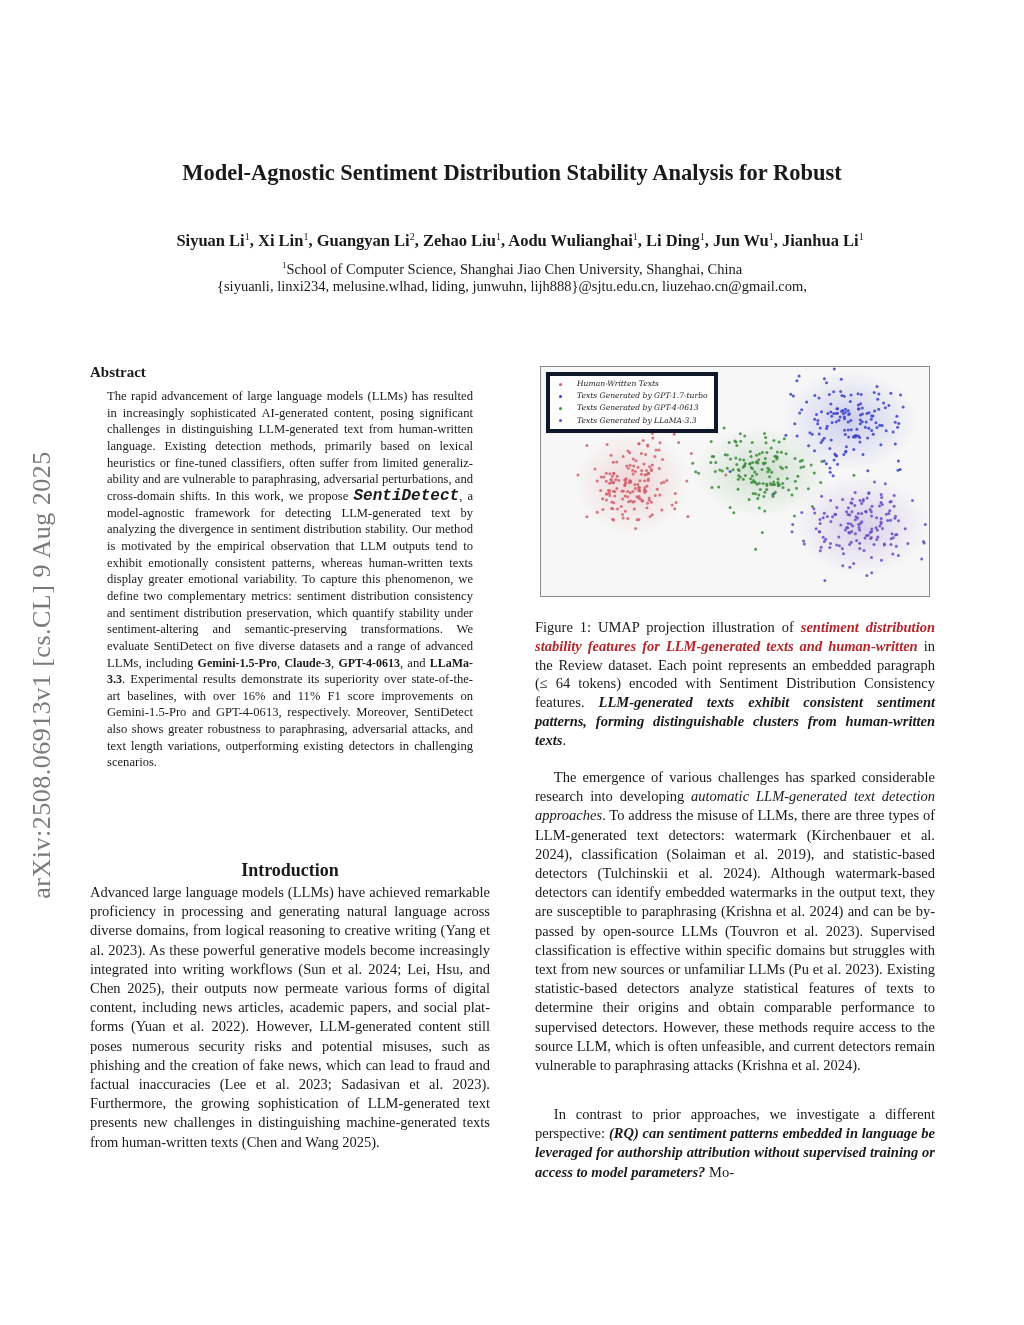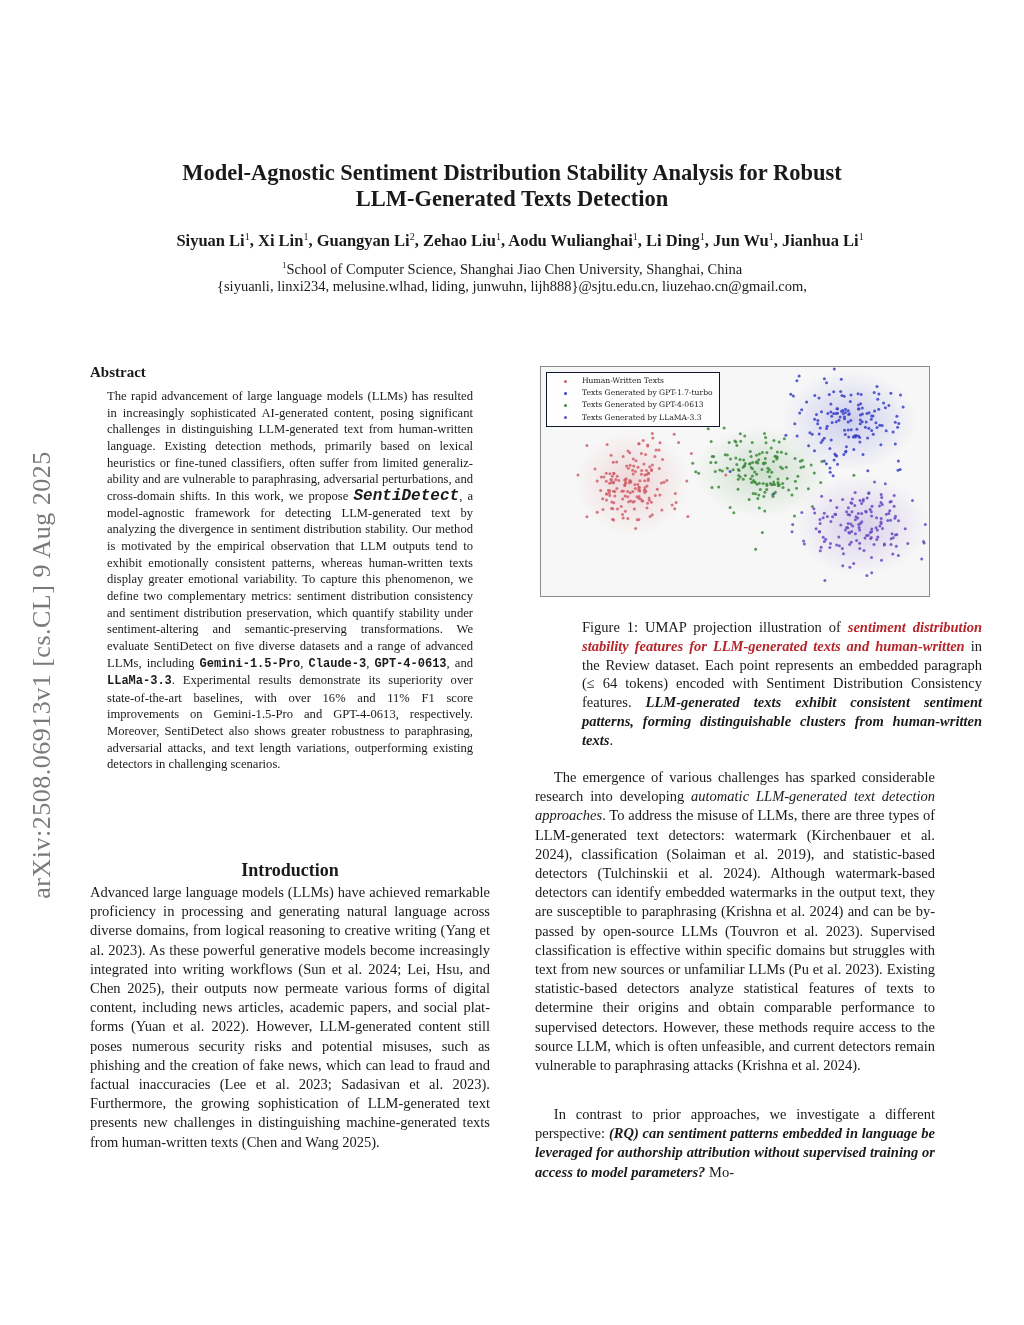--- a/index.html
+++ b/index.html
@@ -14,49 +14,48 @@
   .authors sup { font-size: 10px; font-weight: normal; }
   .affils { position: absolute; left: 0; width: 1024px; top: 257px; text-align: center;
             font-size: 14.5px; line-height: 17.6px; }
   .affils sup { font-size: 9px; }
   .col-left { position: absolute; left: 90px; width: 400px; }
   .col-right { position: absolute; left: 535px; width: 400px; }
   .abstract-head { position: absolute; left: 90px; width: 400px; top: 364px; text-align: left;
                    font-weight: bold; font-size: 15px; }
   .abstract { left: 107px; width: 366px; top: 388px; font-size: 12.6px; line-height: 16.65px;
               text-align: justify; hyphens: manual; }
-  .mono-b { font-family: Liberation Mono, monospace; font-weight: bold; font-size: 12px; }
+  .mono-b { font-family: Liberation Serif, serif; font-weight: bold; font-size: 12px; }
   .mono-bi { font-family: "Liberation Mono", "DejaVu Sans Mono", monospace; font-weight: bold; font-style: italic; font-size: 16px; }
   .intro-head { position: absolute; left: 90px; width: 400px; top: 860px; text-align: center;
                 font-weight: bold; font-size: 18px; }
   .intro { top: 883px; font-size: 14.5px; line-height: 19.2px; text-align: justify; }
   .figure { position: absolute; left: 540px; top: 366px; width: 388px; height: 229px;
             border: 1px solid #8c8c8c; background: #f7f7f7; overflow: hidden; }
   .figure svg { display: block; }
   .legend { position: absolute; left: 5px; top: 5px; background: rgba(255,255,255,0.85);
-            border: 1px solid #0f172a; padding: 2px 6px 2px 12px;
-            font-family: "DejaVu Serif", serif; font-size: 7.6px; line-height: 12.2px; color: #222; }
+            border: 4px solid #0f172a; padding: 2px 6px 2px 4px;
+            font-family: "DejaVu Serif", serif; font-size: 7.6px; line-height: 12.2px; color: #222; font-style: italic; }
   .legend-row { display: flex; align-items: center; }
   .legend-dot { width: 3px; height: 3px; border-radius: 50%; margin: 0 15px 0 5px; }
-  .caption { top: 618px; font-size: 14.5px; line-height: 18.8px; text-align: justify; margin-left: 47px; }
+  .caption { top: 618px; font-size: 14.5px; line-height: 18.8px; text-align: justify; }
   .red-bi { color: #b5252a; font-weight: bold; font-style: italic; }
   .bi { font-weight: bold; font-style: italic; }
   .it { font-style: italic; }
   .body-r1 { top: 768px; font-size: 14.5px; line-height: 19.2px; text-align: justify; text-indent: 1.3em; }
   .body-r2 { top: 1105px; font-size: 14.5px; line-height: 19.2px; text-align: justify; text-indent: 1.3em; }
   p { margin: 0; }
 </style>
 </head>
 <body>
 
 <div class="side-id">arXiv:2508.06913v1  [cs.CL]  9 Aug 2025</div>
 
 <div class="title">
   <div>Model-Agnostic Sentiment Distribution Stability Analysis for Robust</div>
-  <div>LLM-Generated Texts Detection</div>
 </div>
 
 <div class="authors" id="authors"><span><span>Siyuan Li</span><sup>1</sup></span>, <span><span>Xi Lin</span><sup>1</sup></span>, <span><span>Guangyan Li</span><sup>2</sup></span>, <span><span>Zehao Liu</span><sup>1</sup></span>, <span><span>Aodu Wulianghai</span><sup>1</sup></span>, <span><span>Li Ding</span><sup>1</sup></span>, <span><span>Jun Wu</span><sup>1</sup></span>, <span><span>Jianhua Li</span><sup>1</sup></span></div>
 
 <div class="affils">
   <div><sup>1</sup><span>School of Computer Science, Shanghai Jiao Chen University, Shanghai, China</span></div>
   <div>{siyuanli, linxi234, melusine.wlhad, liding, junwuhn, lijh888}@sjtu.edu.cn, liuzehao.cn@gmail.com,</div>
 </div>
 
 <div class="abstract-head">Abstract</div>

